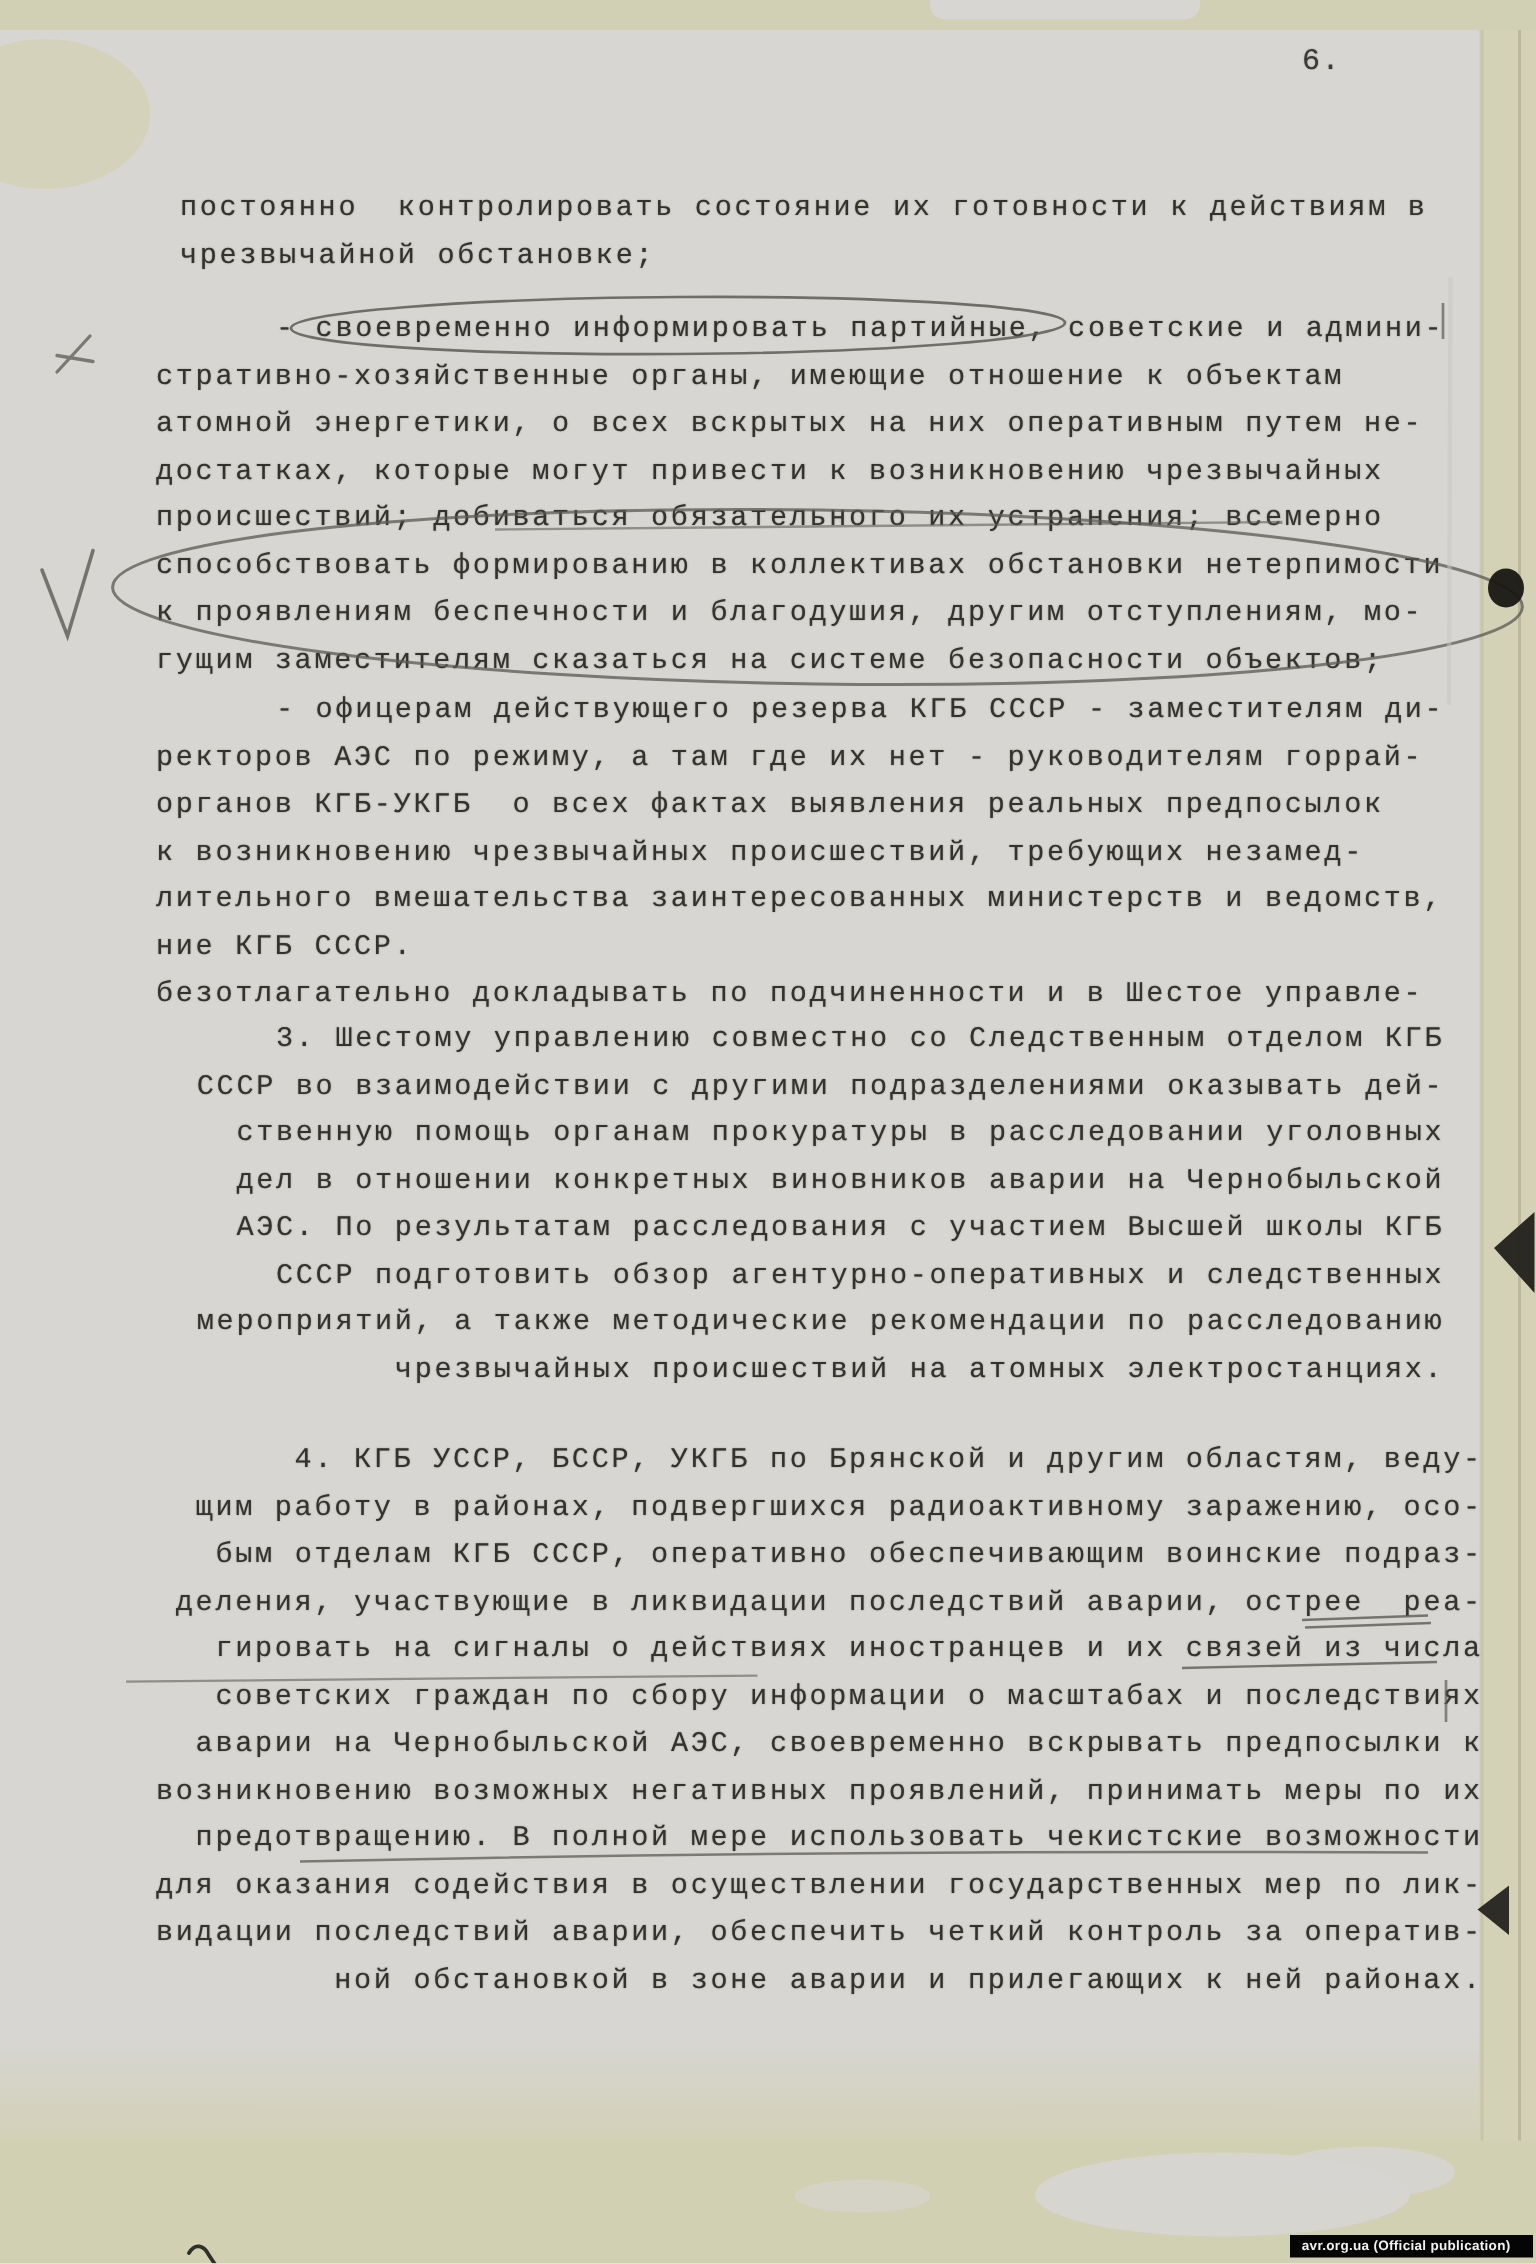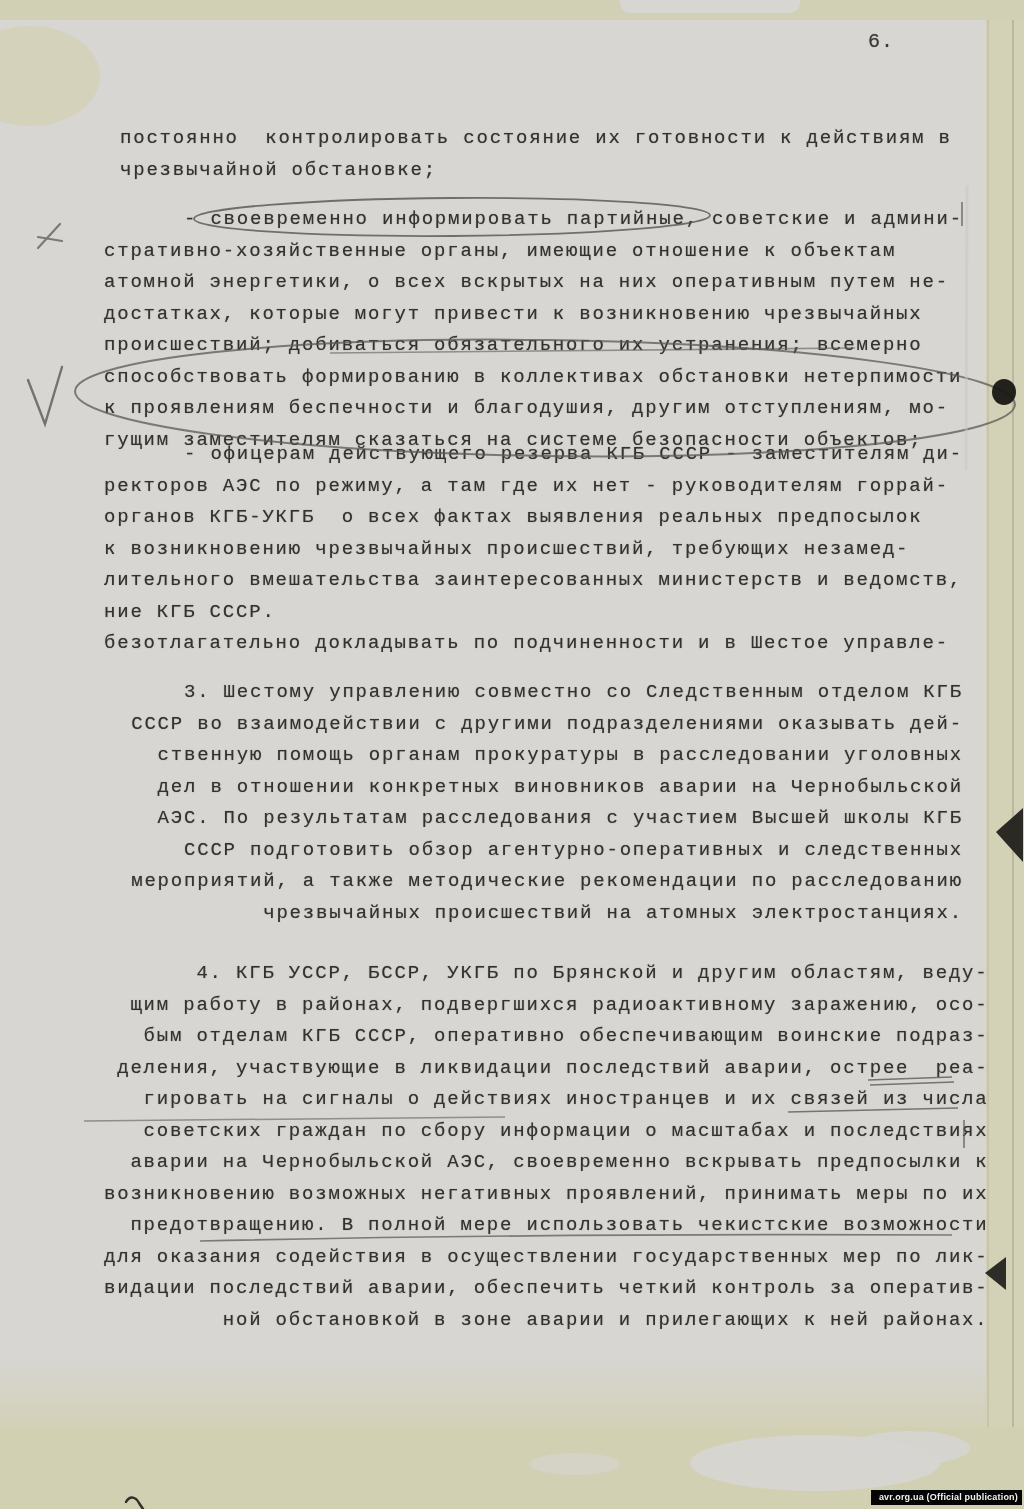--- a/index.html
+++ b/index.html
@@ -32,34 +32,34 @@
     font-size:20px;color:#3b3934;letter-spacing:1px;
     text-shadow:0 0 1px rgba(45,43,38,.55);
   }
   .para{position:absolute;color:#34322d;font-size:19px;line-height:31.5px;letter-spacing:1.8px;
     text-shadow:0 0 1px rgba(45,43,38,.5);}
   .tline{white-space:pre;}
   .para .tline:first-child{text-indent:80px;}
   .para.para1 .tline:first-child{text-indent:0;}
   .para.para1{top:123px;left:120px;}
   .para.para2{top:204px;left:104px;}
-  .para.para3{top:439px;left:104px;}
+  .para.para3{top:458px;left:104px;}
   .para.para4{top:677px;left:104px;text-align:right;}
   .para.para5{top:958px;left:104px;text-align:right;}
 
   
   .marks{position:absolute;top:0;left:0;}
 
   
   .watermark{
     position:absolute;right:2px;bottom:4px;
     background:#050505;color:#f2f2f2;
     font-family:"Liberation Sans","DejaVu Sans",sans-serif;
     font-size:9px;font-weight:bold;
-    line-height:13px;height:13px;padding:1px 4px 1px 8px;
+    line-height:13px;height:13px;padding:1px 15px 1px 8px;
     letter-spacing:.2px;
   }
 </style>
 </head>
 <body>
 
 <div class="scan">
 
   <div class="band-right"></div>
   <div class="edge-line-1"></div>

